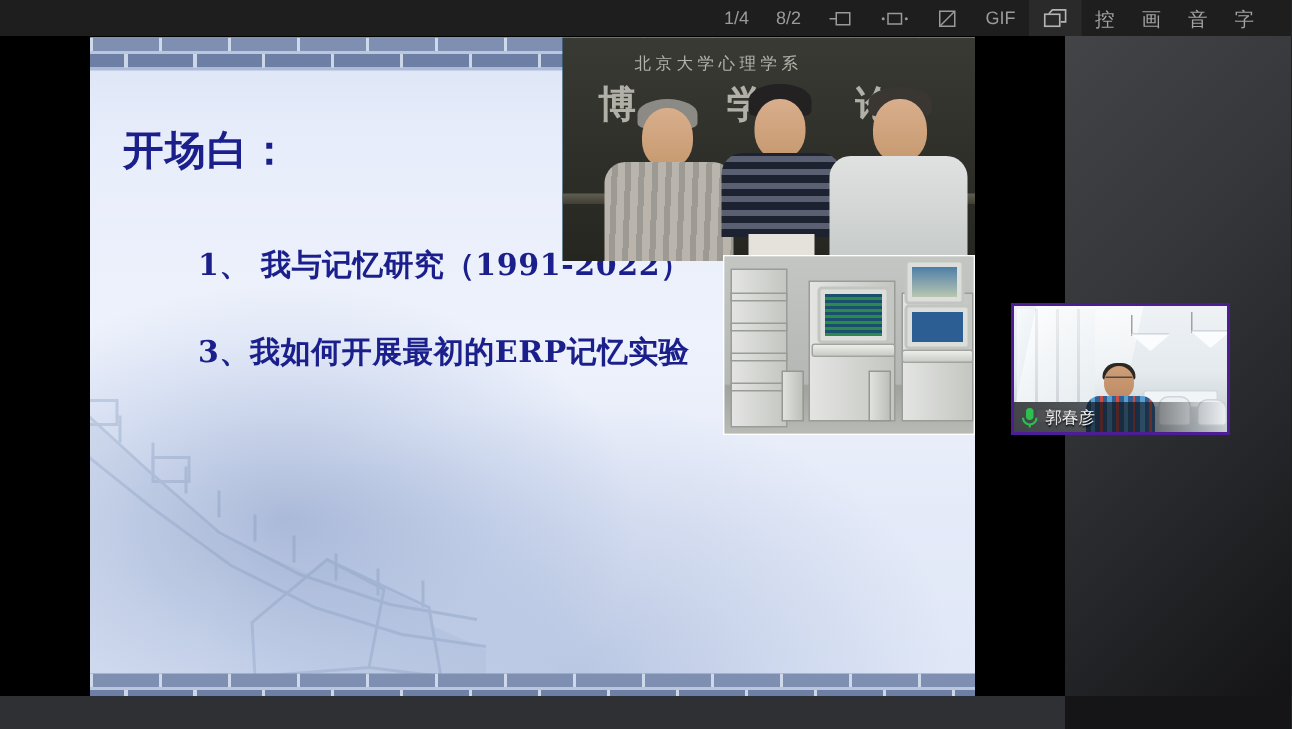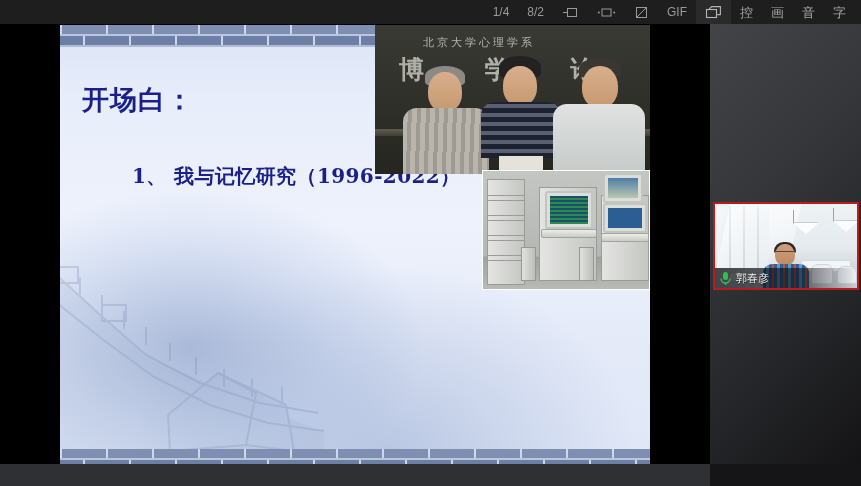--- a/index.html
+++ b/index.html
@@ -22,21 +22,21 @@
 
   
   .topbar {
     position: absolute;
     left: 0; top: 0;
     width: 861px; height: 24px;
     background: #1e1e1e;
     display: flex;
     align-items: center;
     justify-content: flex-end;
-    padding-right: 6px;
+    padding-right: 16px;
     box-sizing: border-box;
   }
   .tb-item {
     color: #9a9a9a;
     font-size: 12px;
     line-height: 1;
     padding: 0 9px;
     height: 24px;
     display: flex;
     align-items: center;
@@ -182,23 +182,23 @@
 
   
   .rightpanel {
     position: absolute;
     left: 710px; top: 24px;
     width: 151px; height: 440px;
     background: linear-gradient(135deg, #424448 0%, #35373a 35%, #242528 70%, #141416 100%);
   }
   .video-tile {
     position: absolute;
-    left: 713px; top: 202px;
+    left: 674px; top: 202px;
     width: 146px; height: 88px;
-    border: 2px solid #b91c1c;
+    border: 2px solid #4c1d95;
     box-sizing: border-box;
     overflow: hidden;
     background: #cfd6dc;
   }
   .room {
     position: absolute; inset: 0;
     background: linear-gradient(to bottom, #eef2f5 0%, #e4eaee 52%, #d3dade 76%, #c6ced3 100%);
   }
   .room-window {
     position: absolute; left: 2px; top: 2px; width: 52px; height: 62px;
@@ -344,21 +344,22 @@
           <div class="row r2"></div>
       </div>
       <div class="brick bottom">
         <div class="row r1"></div>
           <div class="row r2"></div>
       </div>
 
       <div class="slide-title">开场白：</div>
 
       <div class="bullets">
-        <div class="bullet">1、 我与记忆研究（1996-2022）</div>
+        <div class="bullet">1、 我与记忆研究（1991-2022）</div>
+        <div class="bullet">3、我如何开展最初的ERP记忆实验</div>
       </div>
 
       <div class="photo-people">
         <div class="blackboard"></div>
         <div class="bb-chalk bb-line1">北京大学心理学系</div>
         <div class="bb-chalk bb-line2">博 学 论 答辩</div>
         <div class="bb-rail"></div>
 
         <div class="person" style="left:28px;width:86px;height:110px;">
           <div class="p-hair" style="left:22px;top:2px;width:40px;height:20px;background:#8c8a85;"></div>

